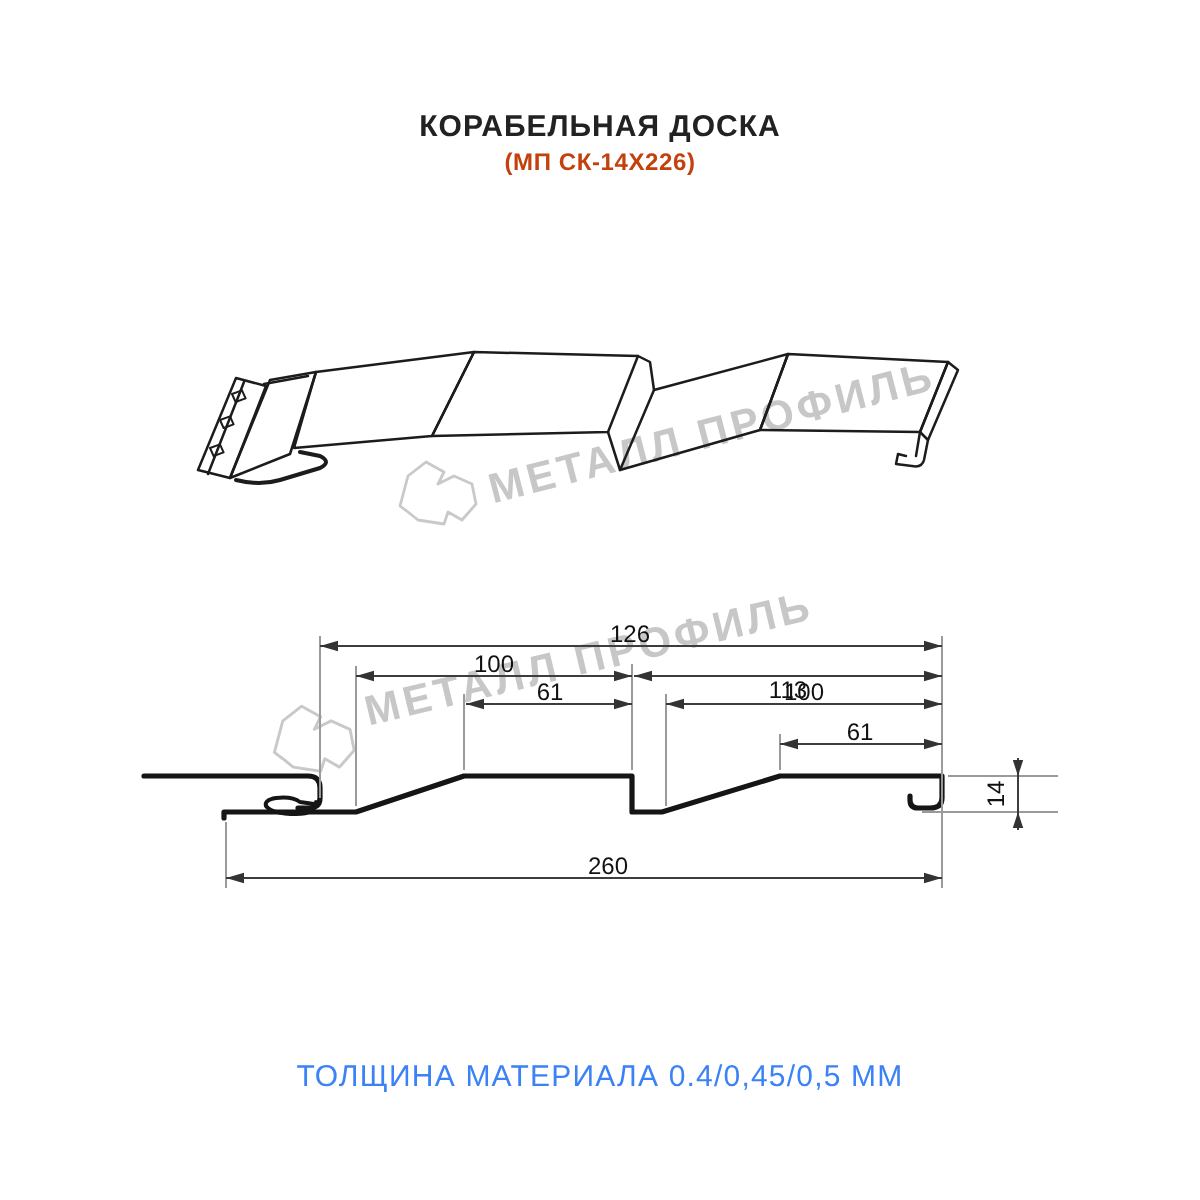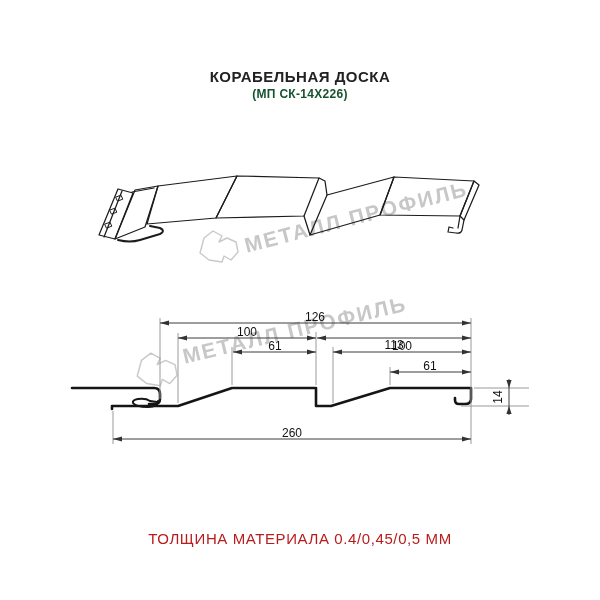--- a/index.html
+++ b/index.html
@@ -2,37 +2,37 @@
 <html><head>
 <meta charset="utf-8">
 <style>
   html,body{margin:0;padding:0;background:#ffffff;}
   .stage{
     position:relative;width:600px;height:600px;background:#fff;overflow:hidden;
     font-family:"Liberation Sans",sans-serif;
   }
   .title-block{position:absolute;left:0;top:51px;width:600px;text-align:center;}
   .title{font-size:29px;font-weight:bold;letter-spacing:1px;color:#1e1e1e;line-height:30px;}
-  .subtitle{font-size:15px;font-weight:bold;letter-spacing:.5px;color:#222;margin-top:18px;line-height:16px;}
-  .model{font-size:12px;font-weight:bold;letter-spacing:.3px;color:#14532d;margin-top:3px;line-height:13px;}
+  .subtitle{font-size:15px;font-weight:bold;letter-spacing:.5px;color:#222;margin-top:5px;line-height:16px;}
+  .model{font-size:12px;font-weight:bold;letter-spacing:.3px;color:#c2410c;margin-top:3px;line-height:13px;}
   .wm{
     position:absolute;z-index:1;color:#c7c7c7;font-size:21px;font-weight:bold;
     letter-spacing:2px;white-space:nowrap;transform-origin:0 50%;line-height:22px;
   }
   .wm1{left:245px;top:235px;transform:rotate(-14.5deg);}
   .wm2{left:183px;top:346px;transform:rotate(-13.5deg);}
   svg.draw{position:absolute;left:0;top:0;z-index:2;}
   .dim{
     position:absolute;z-index:3;font-size:12px;color:#111;line-height:12px;
     transform:translateX(-50%);white-space:nowrap;
   }
   .dim-v{transform:translate(-50%,-50%) rotate(-90deg);}
   .footer{
     position:absolute;left:0;top:530px;width:600px;text-align:center;z-index:3;
-    font-size:15px;font-weight:500;letter-spacing:.6px;color:#b91c1c;
+    font-size:15px;font-weight:500;letter-spacing:.6px;color:#3b82f6;
   }
 </style>
 </head>
 <body>
 
 <div class="stage">
 
   <div class="title-block">
     <div class="subtitle">КОРАБЕЛЬНАЯ ДОСКА</div>
     <div class="model">(МП СК-14Х226)</div>
@@ -117,17 +117,17 @@
         <polygon points="509,406 506.4,414 511.6,414"></polygon>
     </g>
   </svg>
 
   <span class="dim" style="left:315px;top:311px">126</span>
   <span class="dim" style="left:247px;top:326px">100</span>
   <span class="dim" style="left:394px;top:339px">113</span>
   <span class="dim" style="left:275px;top:340px">61</span>
   <span class="dim" style="left:402px;top:340px">100</span>
   <span class="dim" style="left:430px;top:360px">61</span>
-  <span class="dim" style="left:292px;top:427px">260</span>
+  <span class="dim" style="left:304px;top:427px">260</span>
   <span class="dim dim-v" style="left:498px;top:397px">14</span>
 
   <div class="footer">ТОЛЩИНА МАТЕРИАЛА 0.4/0,45/0,5 ММ</div>
 </div>
 
 </body></html>

